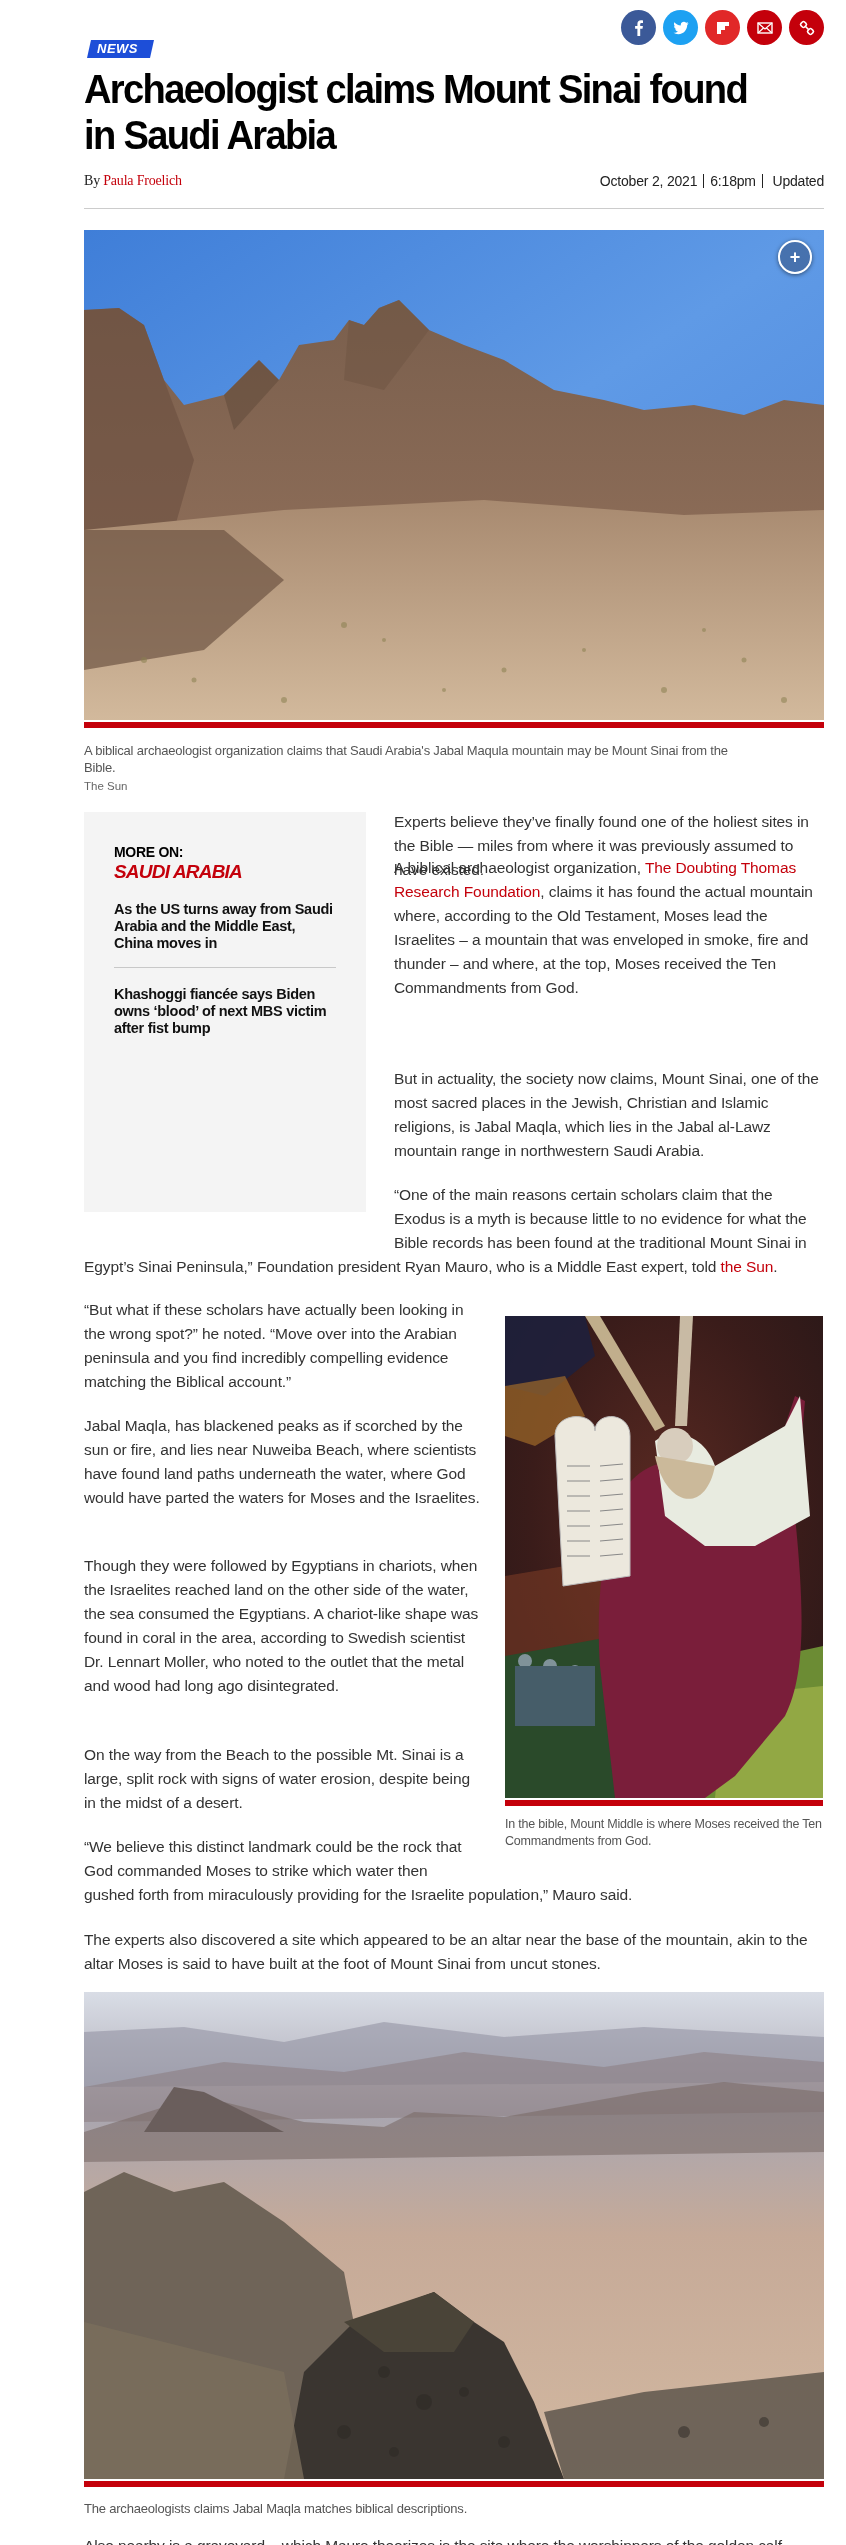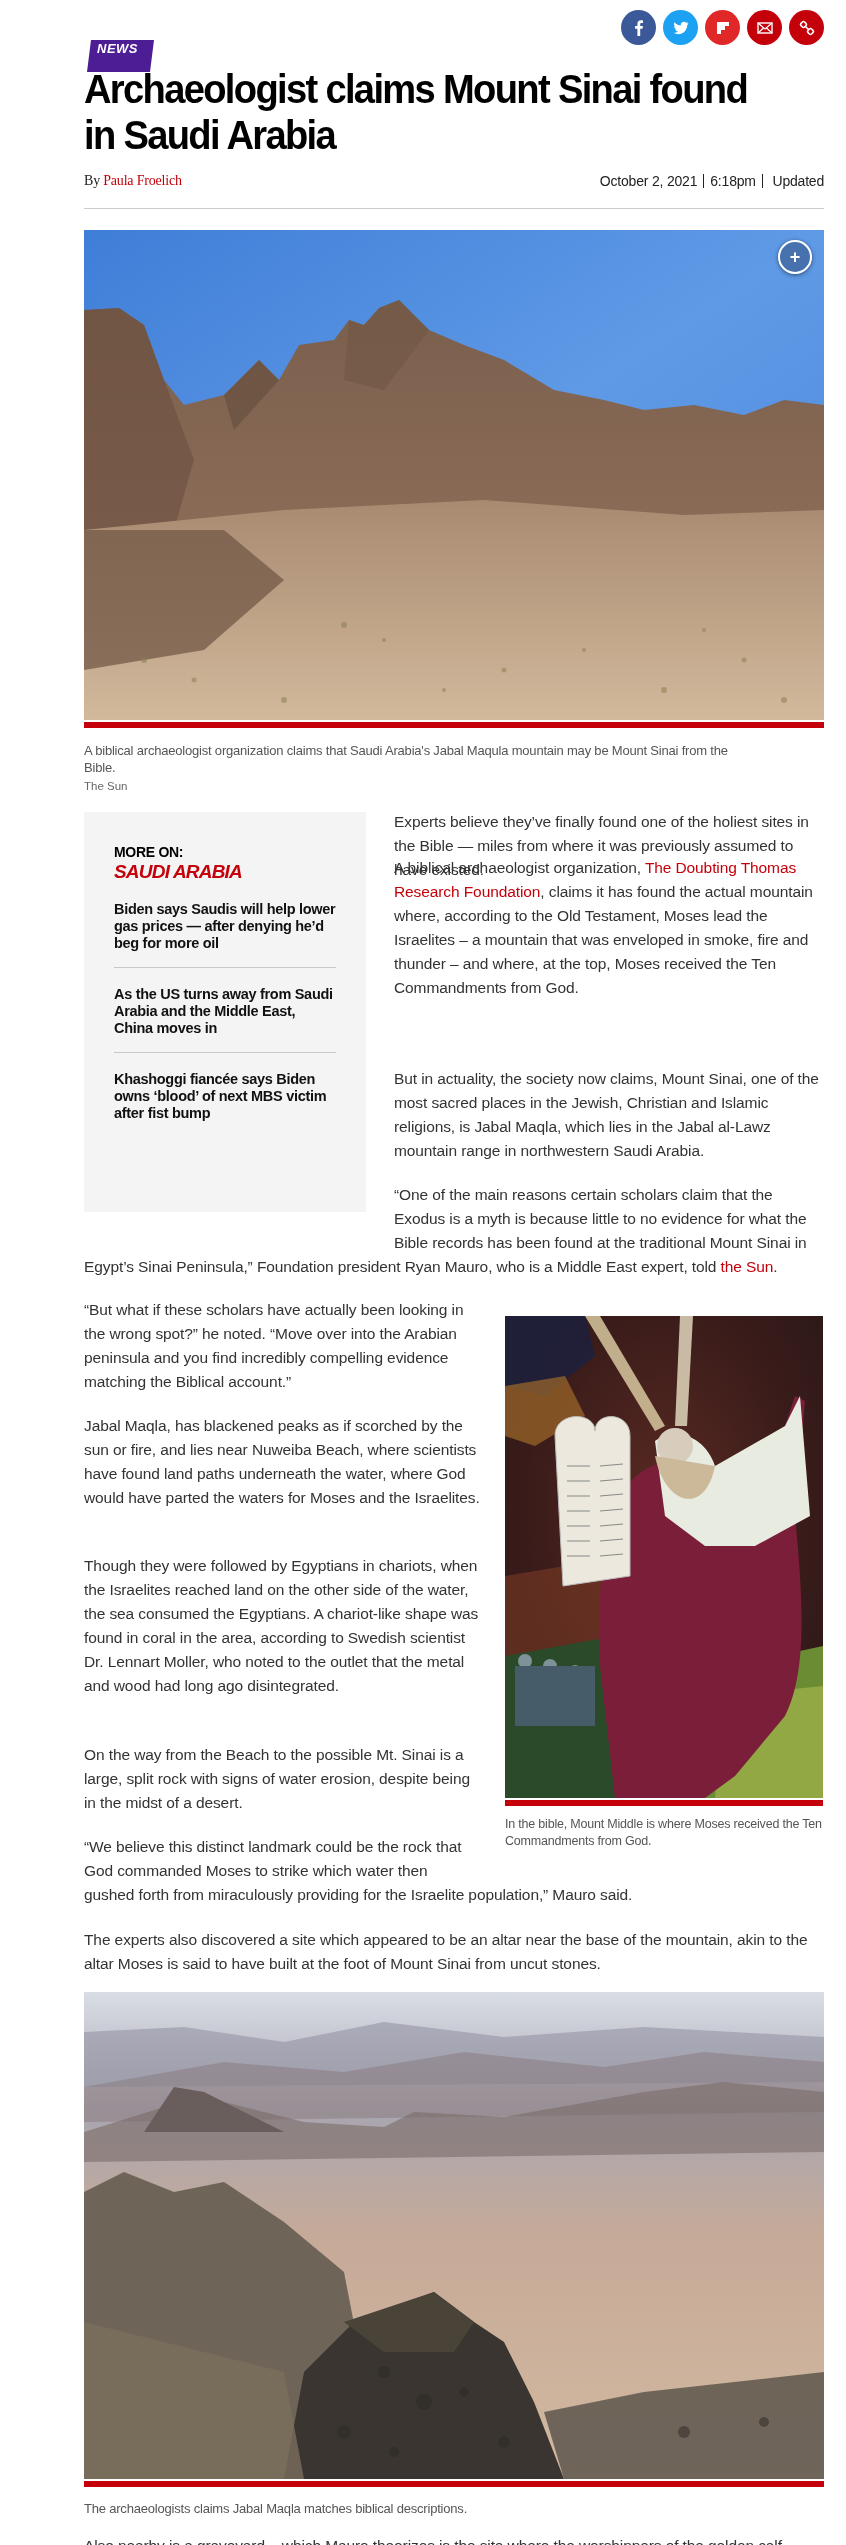--- a/index.html
+++ b/index.html
@@ -3,21 +3,21 @@
 <meta charset="utf-8">
 <style>
   * { box-sizing: border-box; margin: 0; padding: 0; }
   html, body { width: 846px; height: 2545px; overflow: hidden; background: #fff; }
   body { font-family: "Liberation Sans", sans-serif; color: #222; position: relative; }
 
   .social { position: absolute; top: 10px; right: 22px; display: flex; gap: 7px; }
   .social .btn { width: 35px; height: 35px; border-radius: 50%; display: flex; align-items: center; justify-content: center; cursor: pointer; }
   .social .btn svg { width: 20px; height: 20px; }
 
-  .tag { position: absolute; left: 87px; top: 40px; height: 32px; padding: 0 16px 0 10px; background: #4c1d95;
+  .tag { position: absolute; left: 87px; top: 40px; height: 18px; padding: 0 16px 0 10px; background: #1d4ed8;
          color: #fff; font-weight: bold; font-style: italic; font-size: 13px; line-height: 18px; letter-spacing: 0.5px;
          clip-path: polygon(4px 0, 100% 0, calc(100% - 4px) 100%, 0 100%); }
 
   .headline { position: absolute; left: 84px; top: 66px; width: 740px; font-family: "Liberation Sans", sans-serif;
               font-weight: bold; font-size: 41px; line-height: 46px; letter-spacing: -1.8px; color: #000; transform: scaleX(0.93); transform-origin: left top; width: 800px; }
 
   .byline { position: absolute; left: 84px; top: 173px; font-size: 14px; color: #222; letter-spacing: -0.2px; font-family: Liberation Serif, serif; }
   .byline a { color: #c4000b; text-decoration: none; }
   .dateline { position: absolute; right: 22px; top: 173px; font-size: 14px; color: #222; letter-spacing: -0.2px; }
   .dateline .sep { display: inline-block; width: 1px; height: 14px; background: #222; margin: 0 6px; vertical-align: -2px; }
@@ -143,21 +143,20 @@
 <div class="redbar" style="left:84px; top:722px; width:740px;"></div>
 <div class="caption" style="left:84px; top:742px; width:740px;">
   <span>A biblical archaeologist organization claims that Saudi Arabia's Jabal Maqula mountain may be Mount Sinai from the</span><br>
   <span>Bible.</span>
 </div>
 <div class="credit" style="left:84px; top:780px;">The Sun</div>
 
 <aside class="sidebar">
   <div class="more">MORE ON:</div>
   <a href="#" class="topic">SAUDI ARABIA</a>
-  <a href="#" class="item">Biden says Saudis will help lower gas prices — after denying he’d beg for more oil</a>
   <a href="#" class="item">As the US turns away from Saudi Arabia and the Middle East, China moves in</a>
   <a href="#" class="item last">Khashoggi fiancée says Biden owns ‘blood’ of next MBS victim after fist bump</a>
 </aside>
 
 <p class="para" style="left:394px; top:810px; width:430px;">Experts believe they’ve finally found one of the holiest sites in the Bible — miles from where it was previously assumed to have existed.</p>
 <p class="para" style="left:394px; top:856px; width:430px;">
   <span>A biblical archaeologist organization, </span><a href="#">The Doubting Thomas Research Foundation</a><span>, claims it has found the actual mountain where, according to the Old Testament, Moses lead the Israelites – a mountain that was enveloped in smoke, fire and thunder – and where, at the top, Moses received the Ten Commandments from God.</span>
 </p>
 <p class="para" style="left:394px; top:1067px; width:430px;">But in actuality, the society now claims, Mount Sinai, one of the most sacred places in the Jewish, Christian and Islamic religions, is Jabal Maqla, which lies in the Jabal al-Lawz mountain range in northwestern Saudi Arabia.</p>
 <p class="para" style="left:394px; top:1183px; width:430px;">“One of the main reasons certain scholars claim that the Exodus is a myth is because little to no evidence for what the Bible records has been found at the traditional Mount Sinai in</p>

